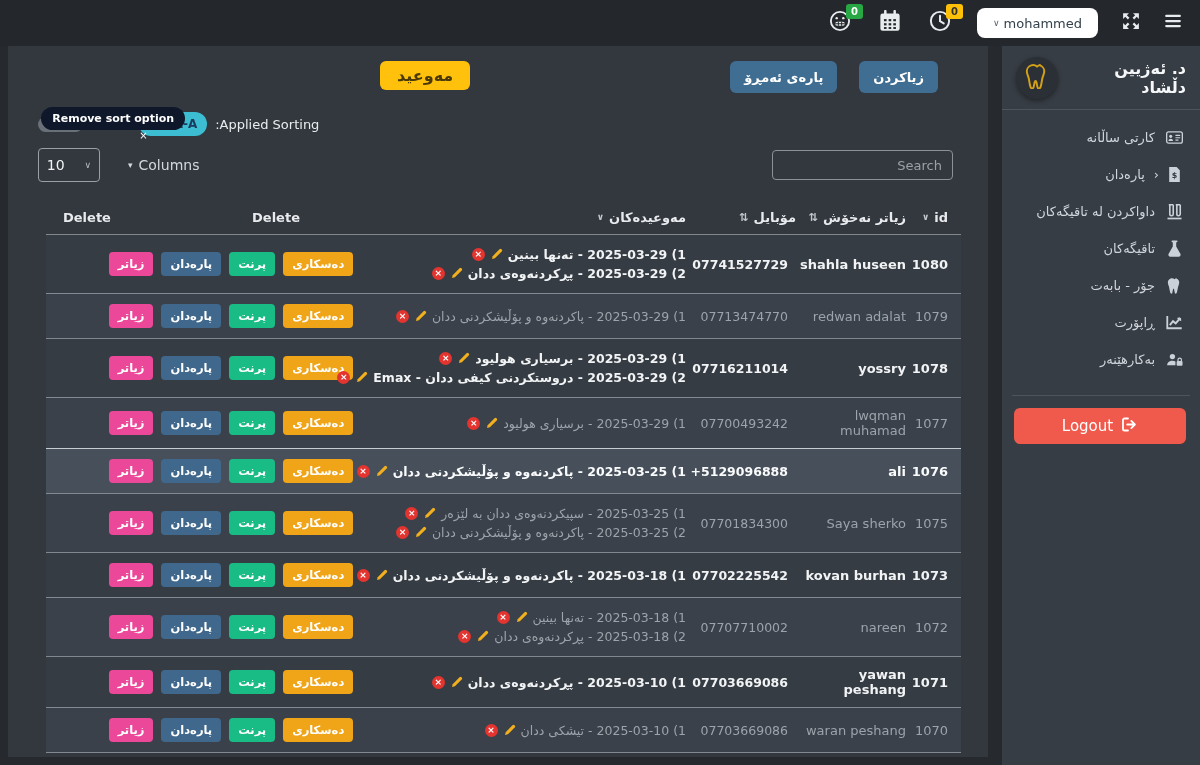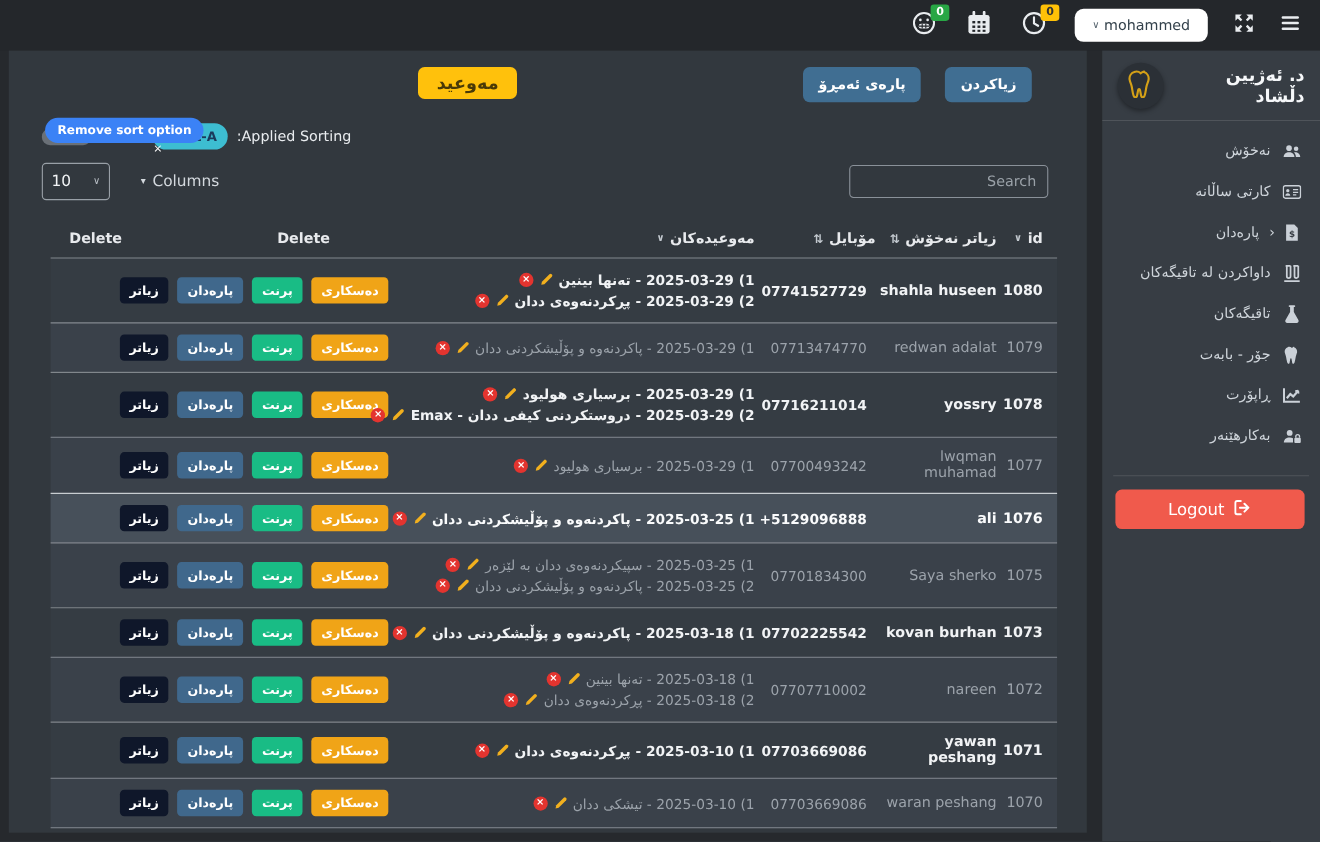--- a/index.html
+++ b/index.html
@@ -56,21 +56,21 @@
 
   
   .sort-row { display:flex; align-items:center; margin:4px 0 0 30px; height:32px; }
   .clear-pill { background:#6A7077; color:#fff; font-size:10px; font-weight:bold; border-radius:9px;
                 padding:2px 8px; cursor:pointer; }
   .chip-wrap { position:relative; width:118px; height:30px; margin-left:4px; }
   .sort-chip { position:absolute; right:-2px; top:3px; height:24px; background:#3DBDD1; border-radius:12px;
                display:flex; align-items:center; padding:0 10px 0 14px; }
   .chip-label { color:#1B3A5C; font-size:12px; font-weight:bold; white-space:nowrap; }
   .chip-x { position:absolute; left:52px; bottom:-2px; color:#fff; font-size:10px; cursor:pointer; z-index:3; }
-  .sort-tooltip { position:absolute; left:-46px; top:-2px; height:23px; line-height:23px; background:#3b82f6;
+  .sort-tooltip { position:absolute; left:-46px; top:-2px; height:23px; line-height:23px; background:#0f172a;
                   border-radius:12px; padding:0 11px; color:#fff; font-size:11px; font-weight:bold;
                   white-space:nowrap; z-index:2; }
   .applied { color:#E9ECEF; font-size:13px; margin-left:10px; }
 
   
   .controls-row { display:flex; align-items:center; margin:8px 35px 0 30px; }
   .page-size { width:62px; height:34px; border:1px solid #99A0A7; border-radius:4px; color:#F1F3F5;
                font-size:14px; display:flex; align-items:center; justify-content:center; gap:20px; cursor:pointer; }
   .page-size .chev { font-size:9px; color:#B9BfC6; }
   .columns-dd { display:flex; align-items:center; gap:6px; color:#D3D8DD; font-size:14px; margin-left:28px; cursor:pointer; }
@@ -107,21 +107,21 @@
   .pencil-icon { display:inline-flex; cursor:pointer; }
   .pencil-icon svg { width:13px; height:13px; }
   .xcirc { width:13px; height:13px; border-radius:50%; background:#E3342F; color:#fff; font-size:9px; font-weight:bold;
            display:inline-flex; align-items:center; justify-content:center; line-height:1; cursor:pointer; flex:0 0 auto; }
   .cell-actions { direction:rtl; display:flex; gap:8px; justify-content:center; }
   .act-btn { height:24px; border:none; border-radius:4px; padding:0 9px; font-size:11.5px; font-weight:bold;
              color:#fff; cursor:pointer; white-space:nowrap; font-family:inherit; }
   .act-edit { background:#F0A417; }
   .act-print { background:#19BC85; }
   .act-pay { background:#40688C; }
-  .act-more { background:#0f172a; }
+  .act-more { background:#ec4899; }
 </style>
 </head>
 <body>
 
 <div class="screen">
 
   <header class="topbar">
     <div class="topbar-right">
       <div class="icon-wrap">
         <span>
@@ -194,31 +194,20 @@
           <svg viewBox="0 0 16 16">
               <path d="M8 2.2C7 1.3 5.7 1 4.4 1.5 2.6 2.1 1.5 3.9 1.8 5.8c.2 1.3.8 2.3 1.1 3.6.4 1.7.5 3.4 1 5 .2.7.6 1.3 1.2 1.3.7 0 .9-.9 1-1.6l.5-2.6c.1-.6.9-.6 1 0l.5 2.6c.1.7.3 1.6 1 1.6.6 0 1-.6 1.2-1.3.5-1.6.6-3.3 1-5 .3-1.3.9-2.3 1.1-3.6.3-1.9-.8-3.7-2.6-4.3C10.3 1 9 1.3 8 2.2z" fill="none" stroke="#D4A017" stroke-width="1.2"></path>
             </svg>
         </span>
       </div>
     </div>
     <div class="side-sep"></div>
     <nav class="side-menu" id="side-menu">
         <div class="side-item">
           <span class="si-icon">
-            <svg viewBox="0 0 18 14" fill="currentColor">
-              <circle cx="6.2" cy="4" r="2.7"></circle>
-              <path d="M1 12.6c0-2.9 2.3-4.7 5.2-4.7s5.2 1.8 5.2 4.7z"></path>
-              <circle cx="13" cy="4.6" r="2.2"></circle>
-              <path d="M12 7.9c2.6.1 5 1.7 5 4.7h-4.2c0-1.9-.7-3.5-2-4.4z"></path>
-            </svg>
-          </span>
-          <span class="si-label">نەخۆش</span>
-        </div>
-        <div class="side-item">
-          <span class="si-icon">
             <svg viewBox="0 0 18 14">
               <rect x="0.7" y="1" width="16.6" height="12" rx="2" fill="none" stroke="currentColor" stroke-width="1.4"></rect>
               <circle cx="5" cy="5.8" r="1.6" fill="currentColor"></circle>
               <path d="M2.6 10.6c0-1.4 1.1-2.3 2.4-2.3s2.4.9 2.4 2.3z" fill="currentColor"></path>
               <path d="M10 4.8h5M10 7.3h5M10 9.8h3.2" stroke="currentColor" stroke-width="1.2"></path>
             </svg>
           </span>
           <span class="si-label">کارتی ساڵانە</span>
         </div>
         <div class="side-item">

